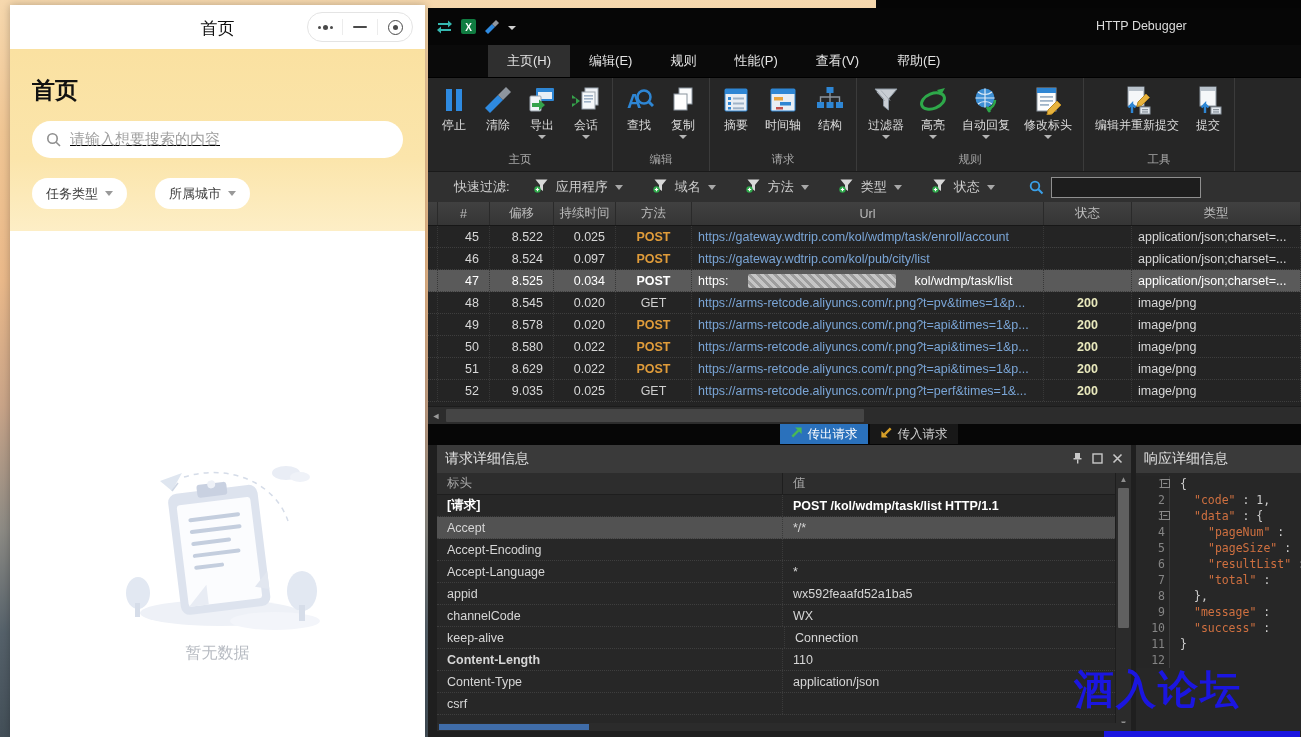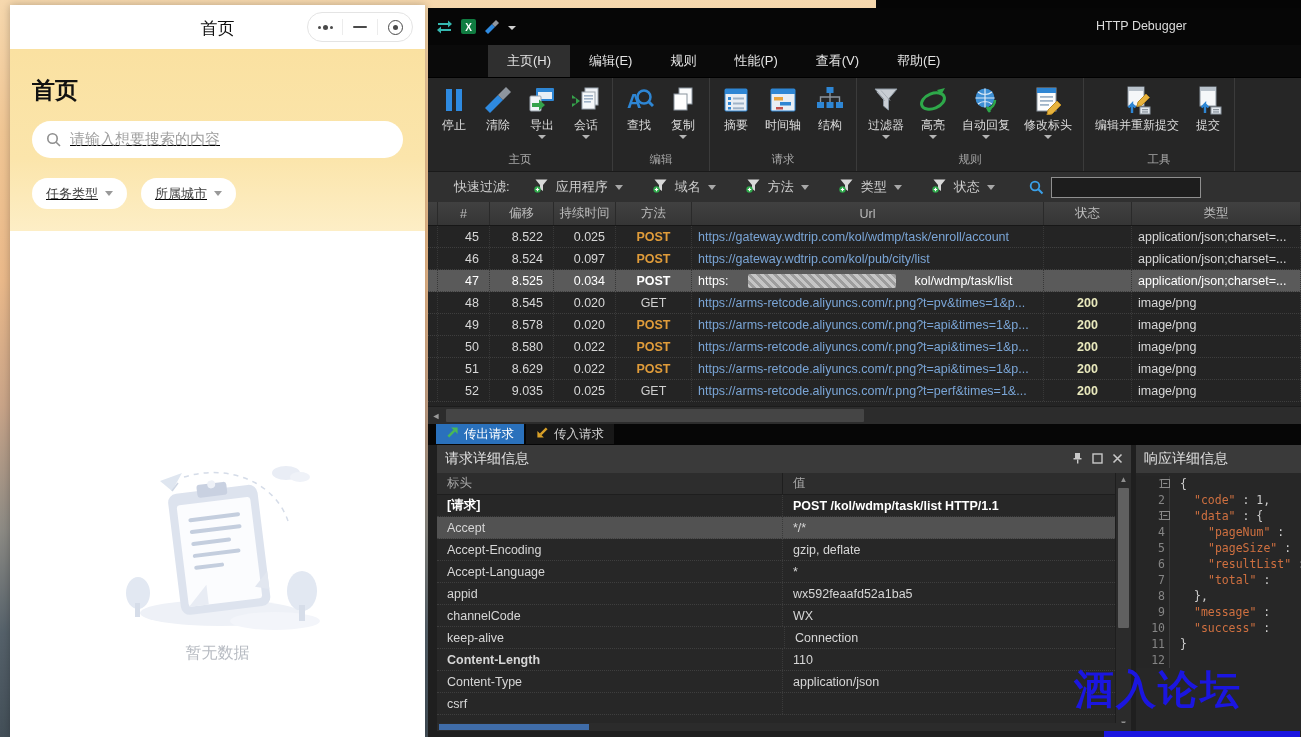--- a/index.html
+++ b/index.html
@@ -19,21 +19,21 @@
   .dot { border-radius:50%; background:#4a4a4a; display:inline-block; }
   .d-s { width:3px; height:3px; } .d-b { width:5px; height:5px; margin:0 2px; }
   .dash { width:14px; height:2px; background:#4a4a4a; border-radius:1px; }
   .ring { width:15px; height:15px; border:1.5px solid #4a4a4a; border-radius:50%; position:relative; }
   .ring::after { content:""; position:absolute; left:50%; top:50%; width:5px; height:5px; margin:-2.5px 0 0 -2.5px; background:#4a4a4a; border-radius:50%; }
   .ma-hero { height:182px; background:linear-gradient(180deg,#fae1a1 0%,#fbe5ab 60%,#fdeec6 100%); }
   .ma-heading { padding:26px 0 0 22px; font-size:23px; font-weight:bold; color:#111; }
   .ma-search { margin:15px 22px 0 22px; height:37px; background:#fff; border-radius:19px; display:flex; align-items:center; padding:0 14px;text-decoration:underline; }
   .ma-search svg { margin-right:8px; }
   .ma-ph { font-size:15px; color:#9e9e9e; }
-  .ma-pills { display:flex; gap:14px; margin:20px 0 0 22px;text-decoration:underline; }
+  .ma-pills { display:flex; gap:28px; margin:20px 0 0 22px; }
   .pill { height:31px; background:#fff; border-radius:16px; display:flex; align-items:center; padding:0 14px; font-size:13px; color:#3c3c3c; cursor:pointer; }
   .pill .caret { margin-left:7px; width:0; height:0; border-left:4px solid transparent; border-right:4px solid transparent; border-top:5px solid #999; }
   .ma-content { background:#fff; text-align:center; }
   .ma-empty-ill { margin-top:212px; }
   .ma-empty-text { margin-top:6px; font-size:16px; color:#b7bbc2; }
 
   
   .dbg { position:absolute; left:428px; top:8px; width:873px; height:729px; background:#1f1f1f; color:#ddd; font-size:12.5px; }
   .dbg-titlebar { position:relative; height:37px; background:#060606; display:flex; align-items:center; padding-left:8px; gap:8px; }
   .dbg-apptitle { position:absolute; left:668px; top:11px; font-size:12.5px; color:#dcdcdc; }
@@ -70,21 +70,21 @@
   .trow.sel .m-post, .trow.sel .url, .trow.sel .td { color:#fff; }
   .url { color:#7aa5d6; }
   .st-200 { color:#e9e9bd; font-weight:bold; }
   .redact { display:inline-block; width:148px; height:14px; margin:0 3px; border-radius:2px;
     background:repeating-linear-gradient(45deg,#c6c6c6 0 3px,#9e9e9e 3px 6px); }
   .tbl-filler { height:4px; background:#242424; }
   .hscroll { height:18px; background:#2c2c2c; display:flex; align-items:center; border-top:1px solid #1c1c1c; }
   .hs-arrow { width:16px; text-align:center; color:#9a9a9a; font-size:9px; cursor:pointer; }
   .hs-thumb { margin-left:2px; width:418px; height:13px; background:#454545; border-radius:1px; cursor:grab; }
 
-  .stream-tabs { height:21px; background:#060606; display:flex; align-items:flex-start; padding-left:8px; gap:2px; }
+  .stream-tabs { height:21px; background:#060606; display:flex; align-items:flex-start; padding-left:8px; gap:2px;justify-content:center; }
   .stab { height:20px; display:flex; align-items:center; gap:5px; padding:0 10px; font-size:12.5px; color:#cfcfcf; background:#181818; cursor:pointer; }
   .stab.active { background:#2a71bc; color:#fff; }
 
   .details { height:286px; background:#1f1f1f; display:flex; padding-left:9px; gap:5px; }
   .panel { background:#272727; position:relative; }
   .panel-req { width:710px; }
   .panel-resp { flex:1; }
   .ptitle { height:28px; background:#3a3a3a; display:flex; align-items:center; padding:0 8px; font-size:14px; color:#e0e0e0; }
   .ptitle .spacer { flex:1; }
   .pt-ic { margin-left:9px; cursor:pointer; color:#c8c8c8; font-size:12px; line-height:12px; }
@@ -616,21 +616,20 @@
             <div class="drow bold">
               <span class="dc" style="width:346px;">[请求]</span>
               <span class="dc" style="flex:1;">POST /kol/wdmp/task/list HTTP/1.1</span>
             </div>
             <div class="drow sel">
               <span class="dc" style="width:346px;">Accept</span>
               <span class="dc" style="flex:1;">*/*</span>
             </div>
             <div class="drow">
               <span class="dc" style="width:346px;">Accept-Encoding</span>
-              <span class="dc" style="flex:1;">gzip, deflate</span>
             </div>
             <div class="drow">
               <span class="dc" style="width:346px;">Accept-Language</span>
               <span class="dc" style="flex:1;">*</span>
             </div>
             <div class="drow">
               <span class="dc" style="width:346px;">appid</span>
               <span class="dc" style="flex:1;">wx592feaafd52a1ba5</span>
             </div>
             <div class="drow">

